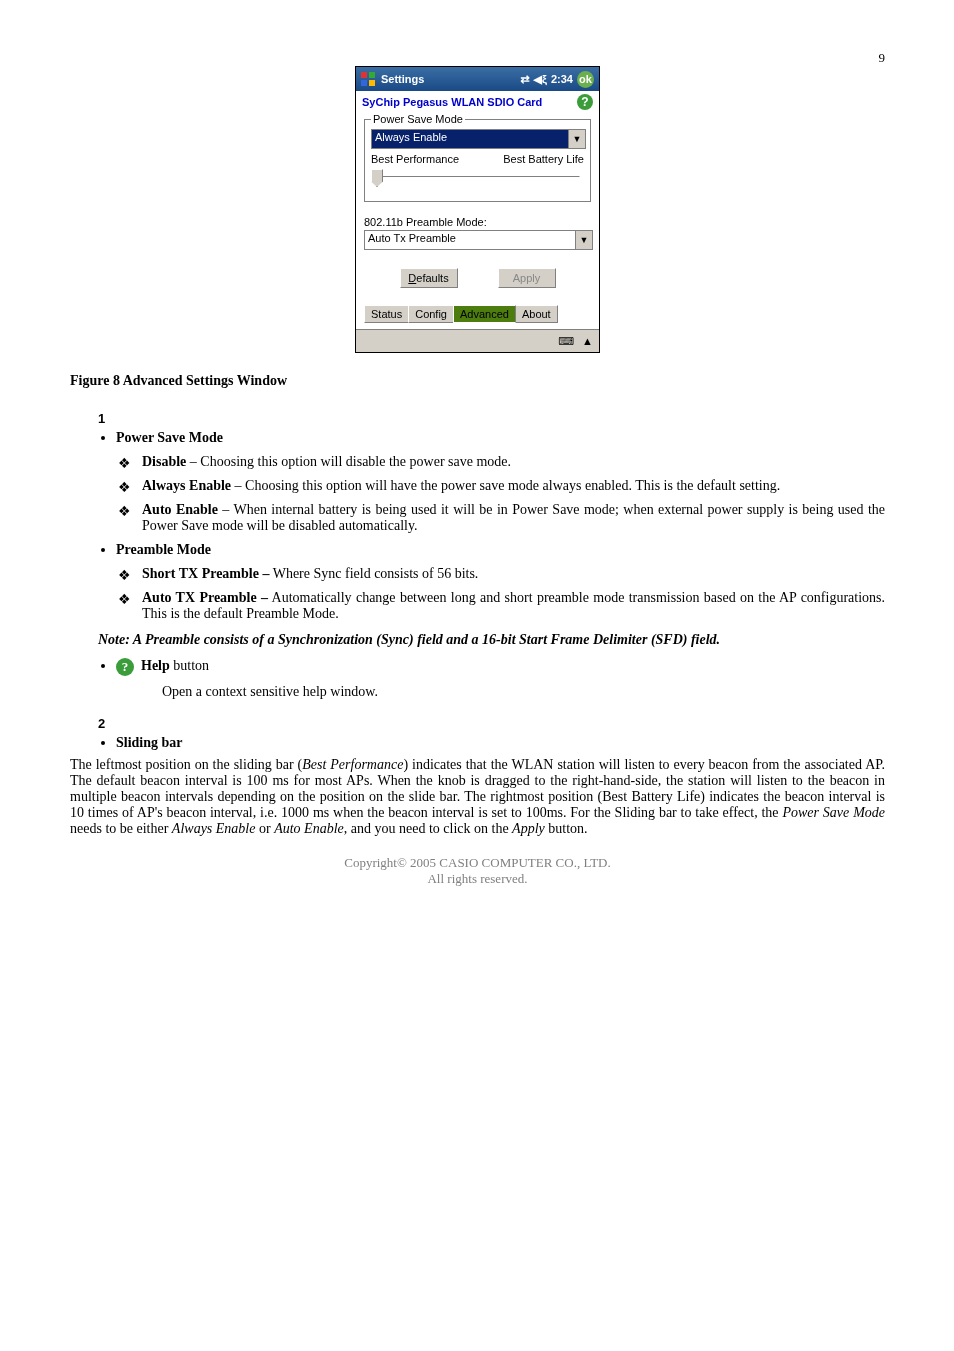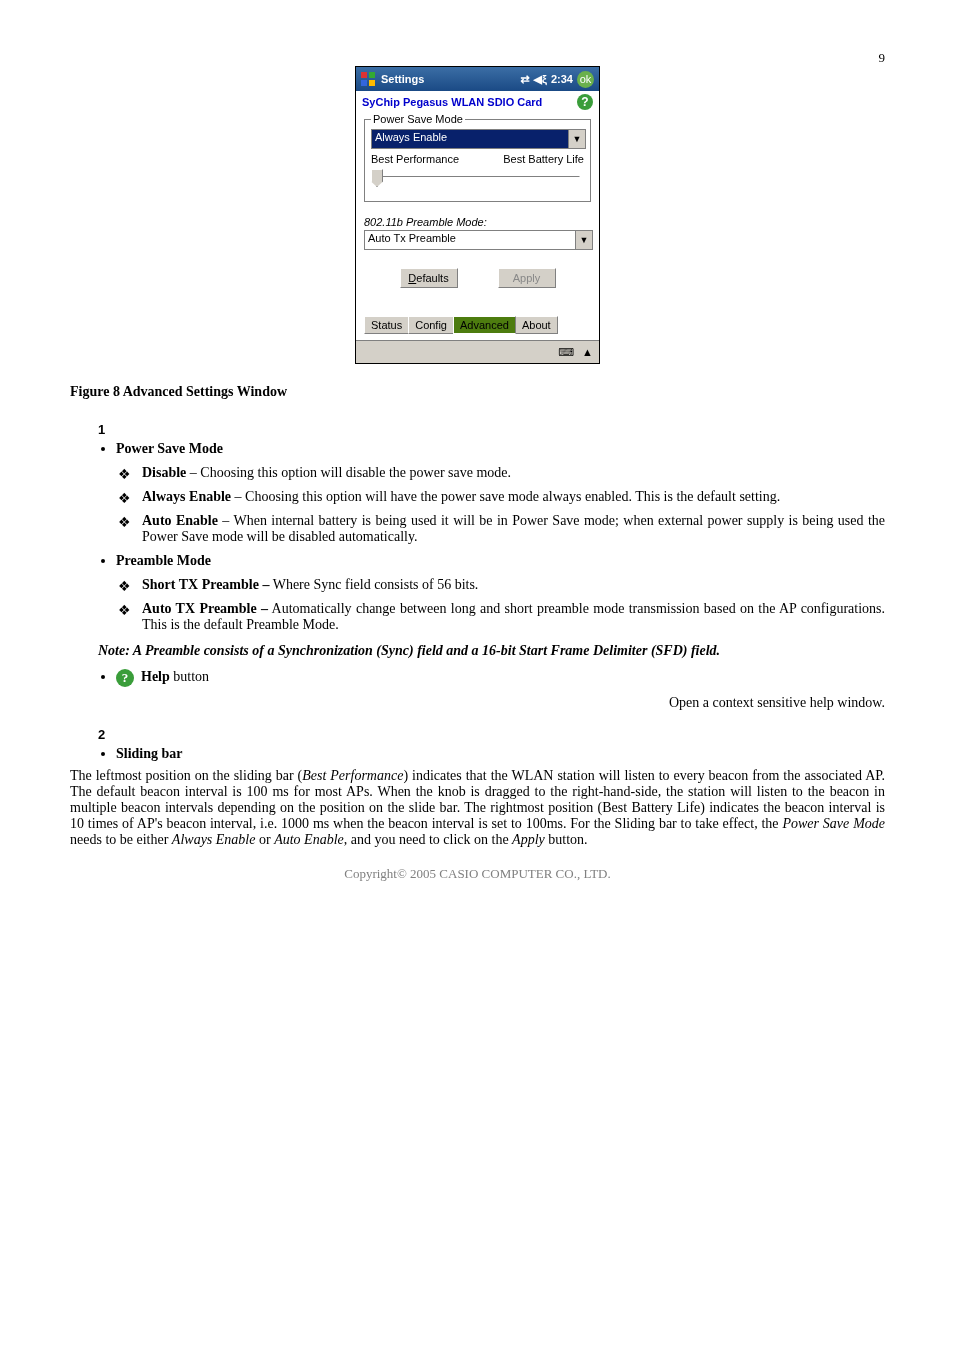--- a/index.html
+++ b/index.html
@@ -42,21 +42,21 @@
   .titlebar .title-text { flex: 1; }
   .titlebar .tray { display: flex; align-items: center; }
   .titlebar .tray span { margin: 0 2px; font-size: 11px; }
   .ok-btn {
     width: 17px;
     height: 17px;
     border-radius: 50%;
     background: #6ab04c;
     color: #fff;
     font-size: 8px;
-    font-weight: normal;
+    font-weight: bold;
     display: inline-flex;
     align-items: center;
     justify-content: center;
     margin-left: 3px;
     border: none;
   }
   .app-title-row {
     display: flex;
     justify-content: space-between;
     align-items: center;
@@ -139,21 +139,21 @@
     left: 0;
     top: 2px;
     width: 10px;
     height: 16px;
     background: #d4d0c8;
     border: 1px solid #808080;
     border-top-color: #fff;
     border-left-color: #fff;
     clip-path: polygon(0 0, 100% 0, 100% 70%, 50% 100%, 0 70%);
   }
-  .preamble-label { font-size: 11px; margin-bottom: 2px; font-style: italic; }
+  .preamble-label { font-size: 11px; margin-bottom: 2px; }
   .dropdown2 {
     display: flex;
     border: 1px solid #808080;
     width: 100%;
     height: 18px;
     margin-bottom: 18px;
   }
   .dropdown2 .selected {
     flex: 1;
     background: #fff;
@@ -167,20 +167,21 @@
     border-left: 1px solid #808080;
     display: flex;
     align-items: center;
     justify-content: center;
     font-size: 9px;
   }
   .btn-row {
     display: flex;
     justify-content: center;
     gap: 40px;
+    margin-bottom: 16px;
   }
   .win-btn {
     min-width: 58px;
     height: 20px;
     background: #d4d0c8;
     border: 1px solid #808080;
     border-top-color: #fff;
     border-left-color: #fff;
     font-size: 11px;
     font-family: Tahoma, sans-serif;
@@ -194,21 +195,20 @@
   }
   .tab {
     border: 1px solid #808080;
     border-top-color: #fff;
     border-left-color: #fff;
     background: #d4d0c8;
     padding: 2px 6px;
     font-size: 11px;
     margin-right: -1px;
     position: relative;
-    margin-top: 27px;
   }
   .tab.active {
     background: #4d7c0f;
     border-bottom-color: #fff;
     z-index: 1;
   }
   .bottom-bar {
     height: 22px;
     background: #d4d0c8;
     display: flex;
@@ -243,21 +243,21 @@
     height: 18px;
     border-radius: 50%;
     background: #3a9d3a;
     color: #fff;
     font-weight: bold;
     font-size: 13px;
     align-items: center;
     justify-content: center;
     vertical-align: middle;
   }
-  .indented { margin-left: 56px; margin-top: 8px; text-align: right; }
+  .indented { margin-left: 92px; margin-top: 8px; }
   .body-para { text-align: justify; margin: 6px 0; }
   .italic { font-style: italic; }
   .footer { text-align: center; color: #808080; font-size: 13px; margin-top: 18px; font-family: Liberation Serif, serif; }
 </style>
 </head>
 <body>
 
 
 
 <div class="page-number">9</div>
@@ -368,16 +368,17 @@
 <ul class="bullets">
   <li class="bold">Sliding bar</li>
 </ul>
 
 <p class="body-para">
   <span>The leftmost position on the sliding bar (</span><span class="italic">Best Performance</span><span>) indicates that the WLAN station will listen to every beacon from the associated AP.   The default beacon interval is 100 ms for most APs. When the knob is dragged to the right-hand-side, the station will listen to the beacon in multiple beacon intervals depending on the position on the slide bar.   The rightmost position (Best Battery Life) indicates the beacon interval is 10 times of AP's beacon interval, i.e. 1000 ms when the beacon interval is set to 100ms. For the Sliding bar to take effect, the </span><span class="italic">Power Save Mode</span><span> needs to be either </span><span class="italic">Always Enable</span><span> or </span><span class="italic">Auto Enable</span><span>, and you need to click on the </span><span class="italic">Apply</span><span> button.</span>
 </p>
 
 <div class="footer">
   <div>Copyright© 2005 CASIO COMPUTER CO., LTD.</div>
+  <div>All rights reserved.</div>
 </div>
 
 
 
 
 </body></html>

